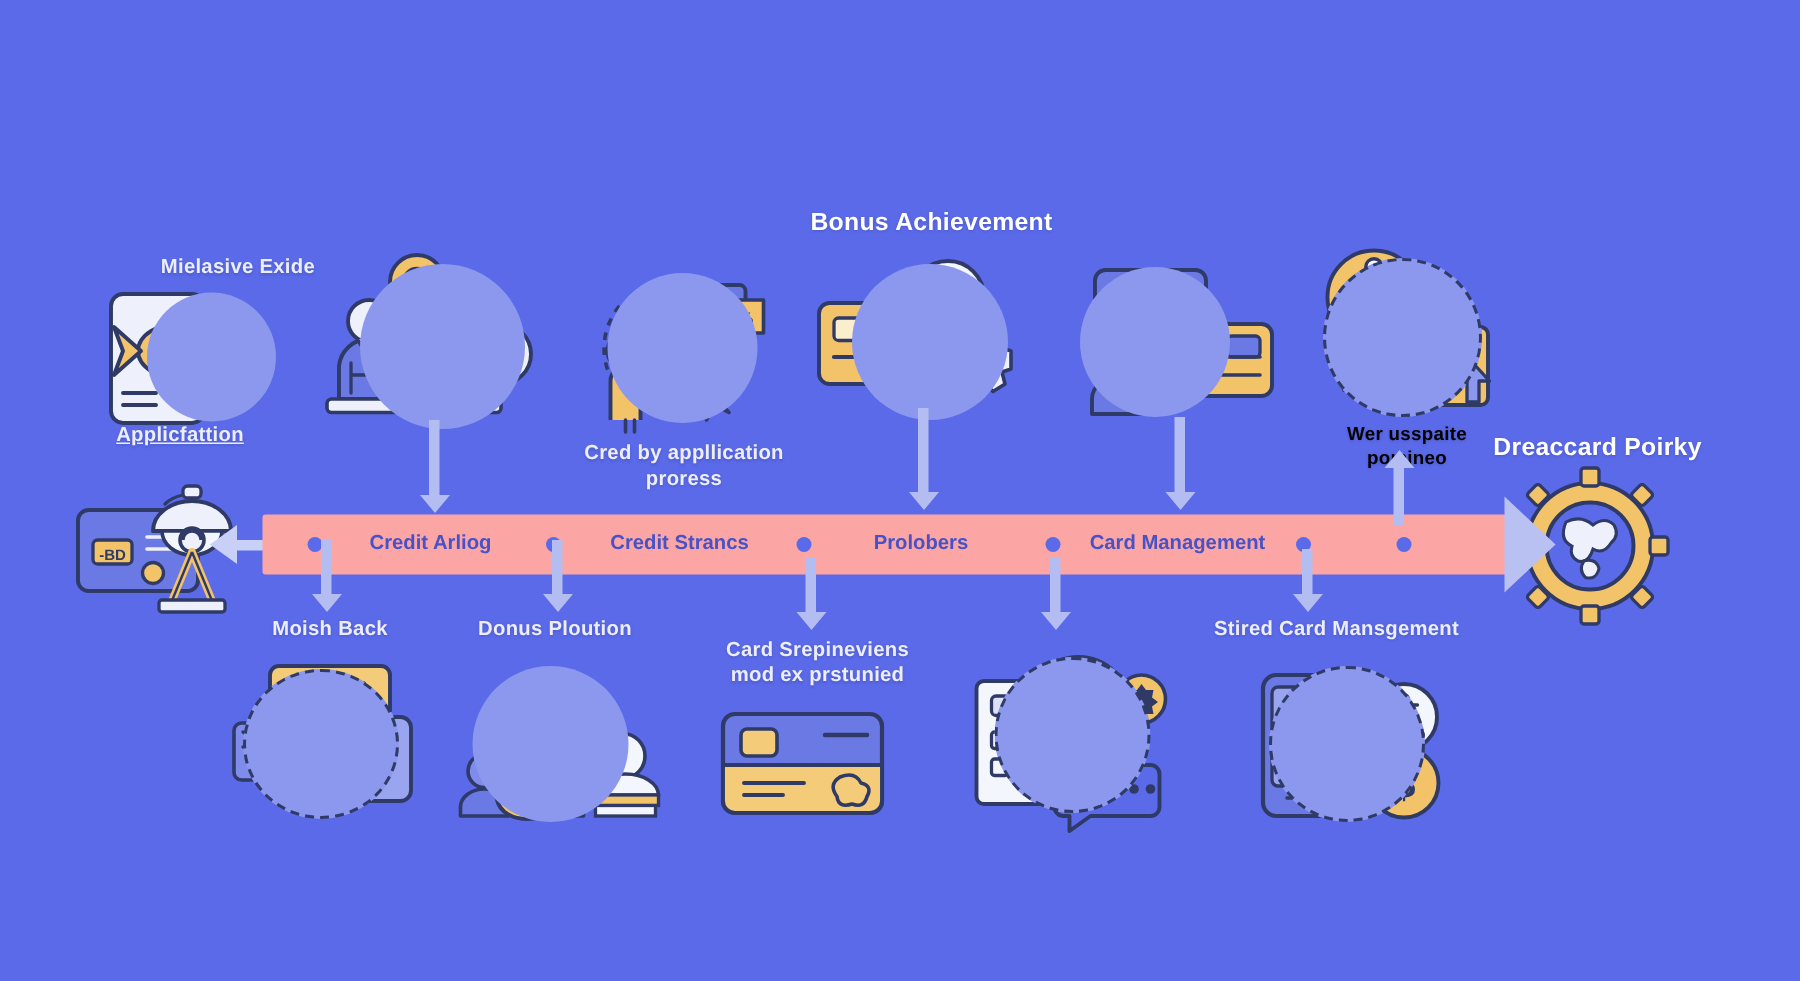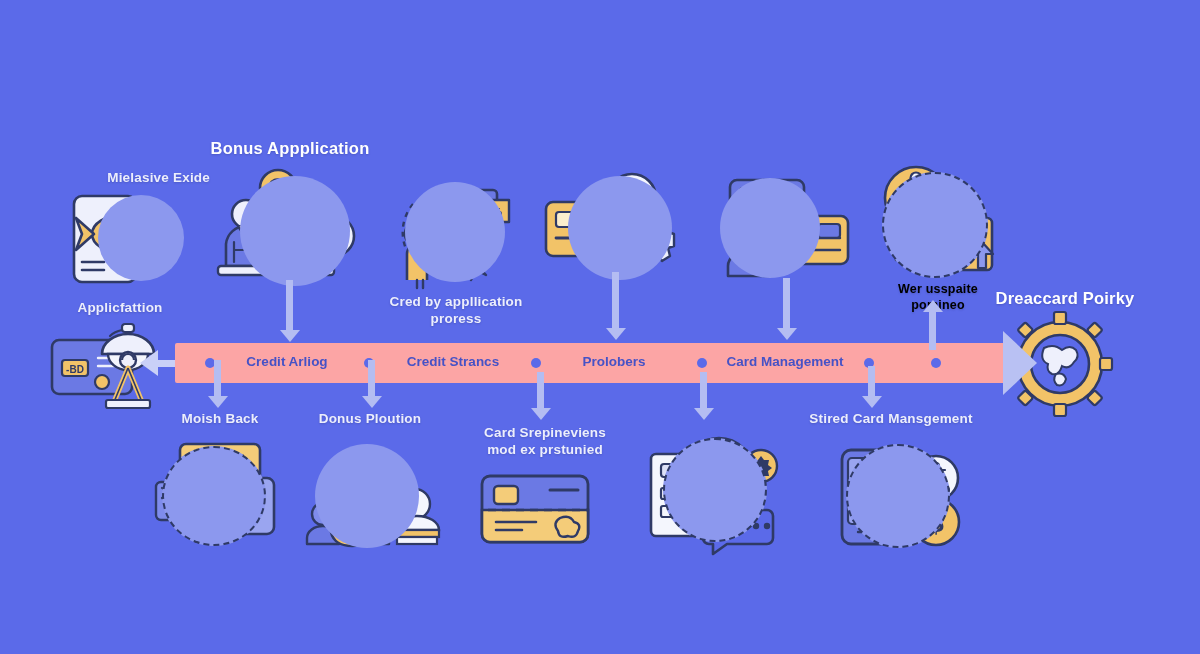--- a/index.html
+++ b/index.html
@@ -130,22 +130,22 @@
     background: #8c98ee;
     border: 2px dashed #2f3a66;
   }
   svg { display: block; overflow: visible; }
 </style>
 </head>
 <body>
 
 <div id="stage">
 
-  <div class="lbl title" style="left:150px; top:138px; width:280px;">Bonus Appplication</div>
-
+
+  <div class="lbl title" style="left:481px; top:138px; width:280px;">Bonus Achievement</div>
 
   <div class="lbl sub" style="left:30px; top:170px; width:180px;text-align:right;">Mielasive Exide</div>
 
   <div class="node" style="left:60px; top:190px;">
     <div class="blob" style="left:38px; top:5px; width:86px; height:86px;"></div>
     <svg width="140" height="100" viewBox="0 0 140 100">
       <rect x="14" y="6" width="62" height="86" rx="8" fill="#eef0fc" stroke="#2f3a66" stroke-width="2.6"></rect>
       <path d="M22 72 h22 M22 80 h22" stroke="#2f3a66" stroke-width="2.6" stroke-linecap="round"></path>
 
       <ellipse cx="62" cy="44" rx="30" ry="19" fill="#f2c368" stroke="#2f3a66" stroke-width="2.6"></ellipse>
@@ -153,21 +153,21 @@
       <path d="M34 44 L16 28 L22 44 L16 60 Z" fill="#f2c368" stroke="#2f3a66" stroke-width="2.6" stroke-linejoin="round"></path>
 
       <path d="M90 42 L116 34 L104 50 Z" fill="#f2c368" stroke="#2f3a66" stroke-width="2.6" stroke-linejoin="round"></path>
       <path d="M88 50 L112 62 L94 60 Z" fill="#f2c368" stroke="#2f3a66" stroke-width="2.4" stroke-linejoin="round"></path>
       <circle cx="56" cy="41" r="4.5" fill="#eef0fc" stroke="#2f3a66" stroke-width="2.4"></circle>
       <circle cx="74" cy="41" r="4.5" fill="#eef0fc" stroke="#2f3a66" stroke-width="2.4"></circle>
       <path d="M60 52 h14" stroke="#2f3a66" stroke-width="2.4" stroke-linecap="round"></path>
     </svg>
   </div>
 
-  <div class="lbl sub" style="left:30px; top:300px; width:180px;">Applicfattion</div>
+  <div class="lbl sub" style="left:30px; top:282px; width:180px;text-decoration:underline;">Applicfattion</div>
 
   <div class="node" style="left:212px; top:162px;">
     <div class="blob" style="left:28px; top:14px; width:110px; height:110px;"></div>
     <svg width="165" height="120" viewBox="0 0 165 120">
 
       <path d="M104 24 a44 44 0 0 1 20 46" fill="none" stroke="#2f3a66" stroke-width="2.4" stroke-dasharray="5 5"></path>
 
       <path d="M66 8 a18 18 0 0 1 18 18 c0 12 -18 26 -18 26 c0 0 -18 -14 -18 -26 a18 18 0 0 1 18 -18 z" fill="#f2c368" stroke="#2f3a66" stroke-width="2.6"></path>
       <circle cx="66" cy="26" r="9" fill="#fbeecd" stroke="#2f3a66" stroke-width="2.2"></circle>
       <text x="66" y="31" font-size="13" font-weight="bold" fill="#2f3a66" text-anchor="middle" font-family="'Liberation Sans',sans-serif">$</text>

